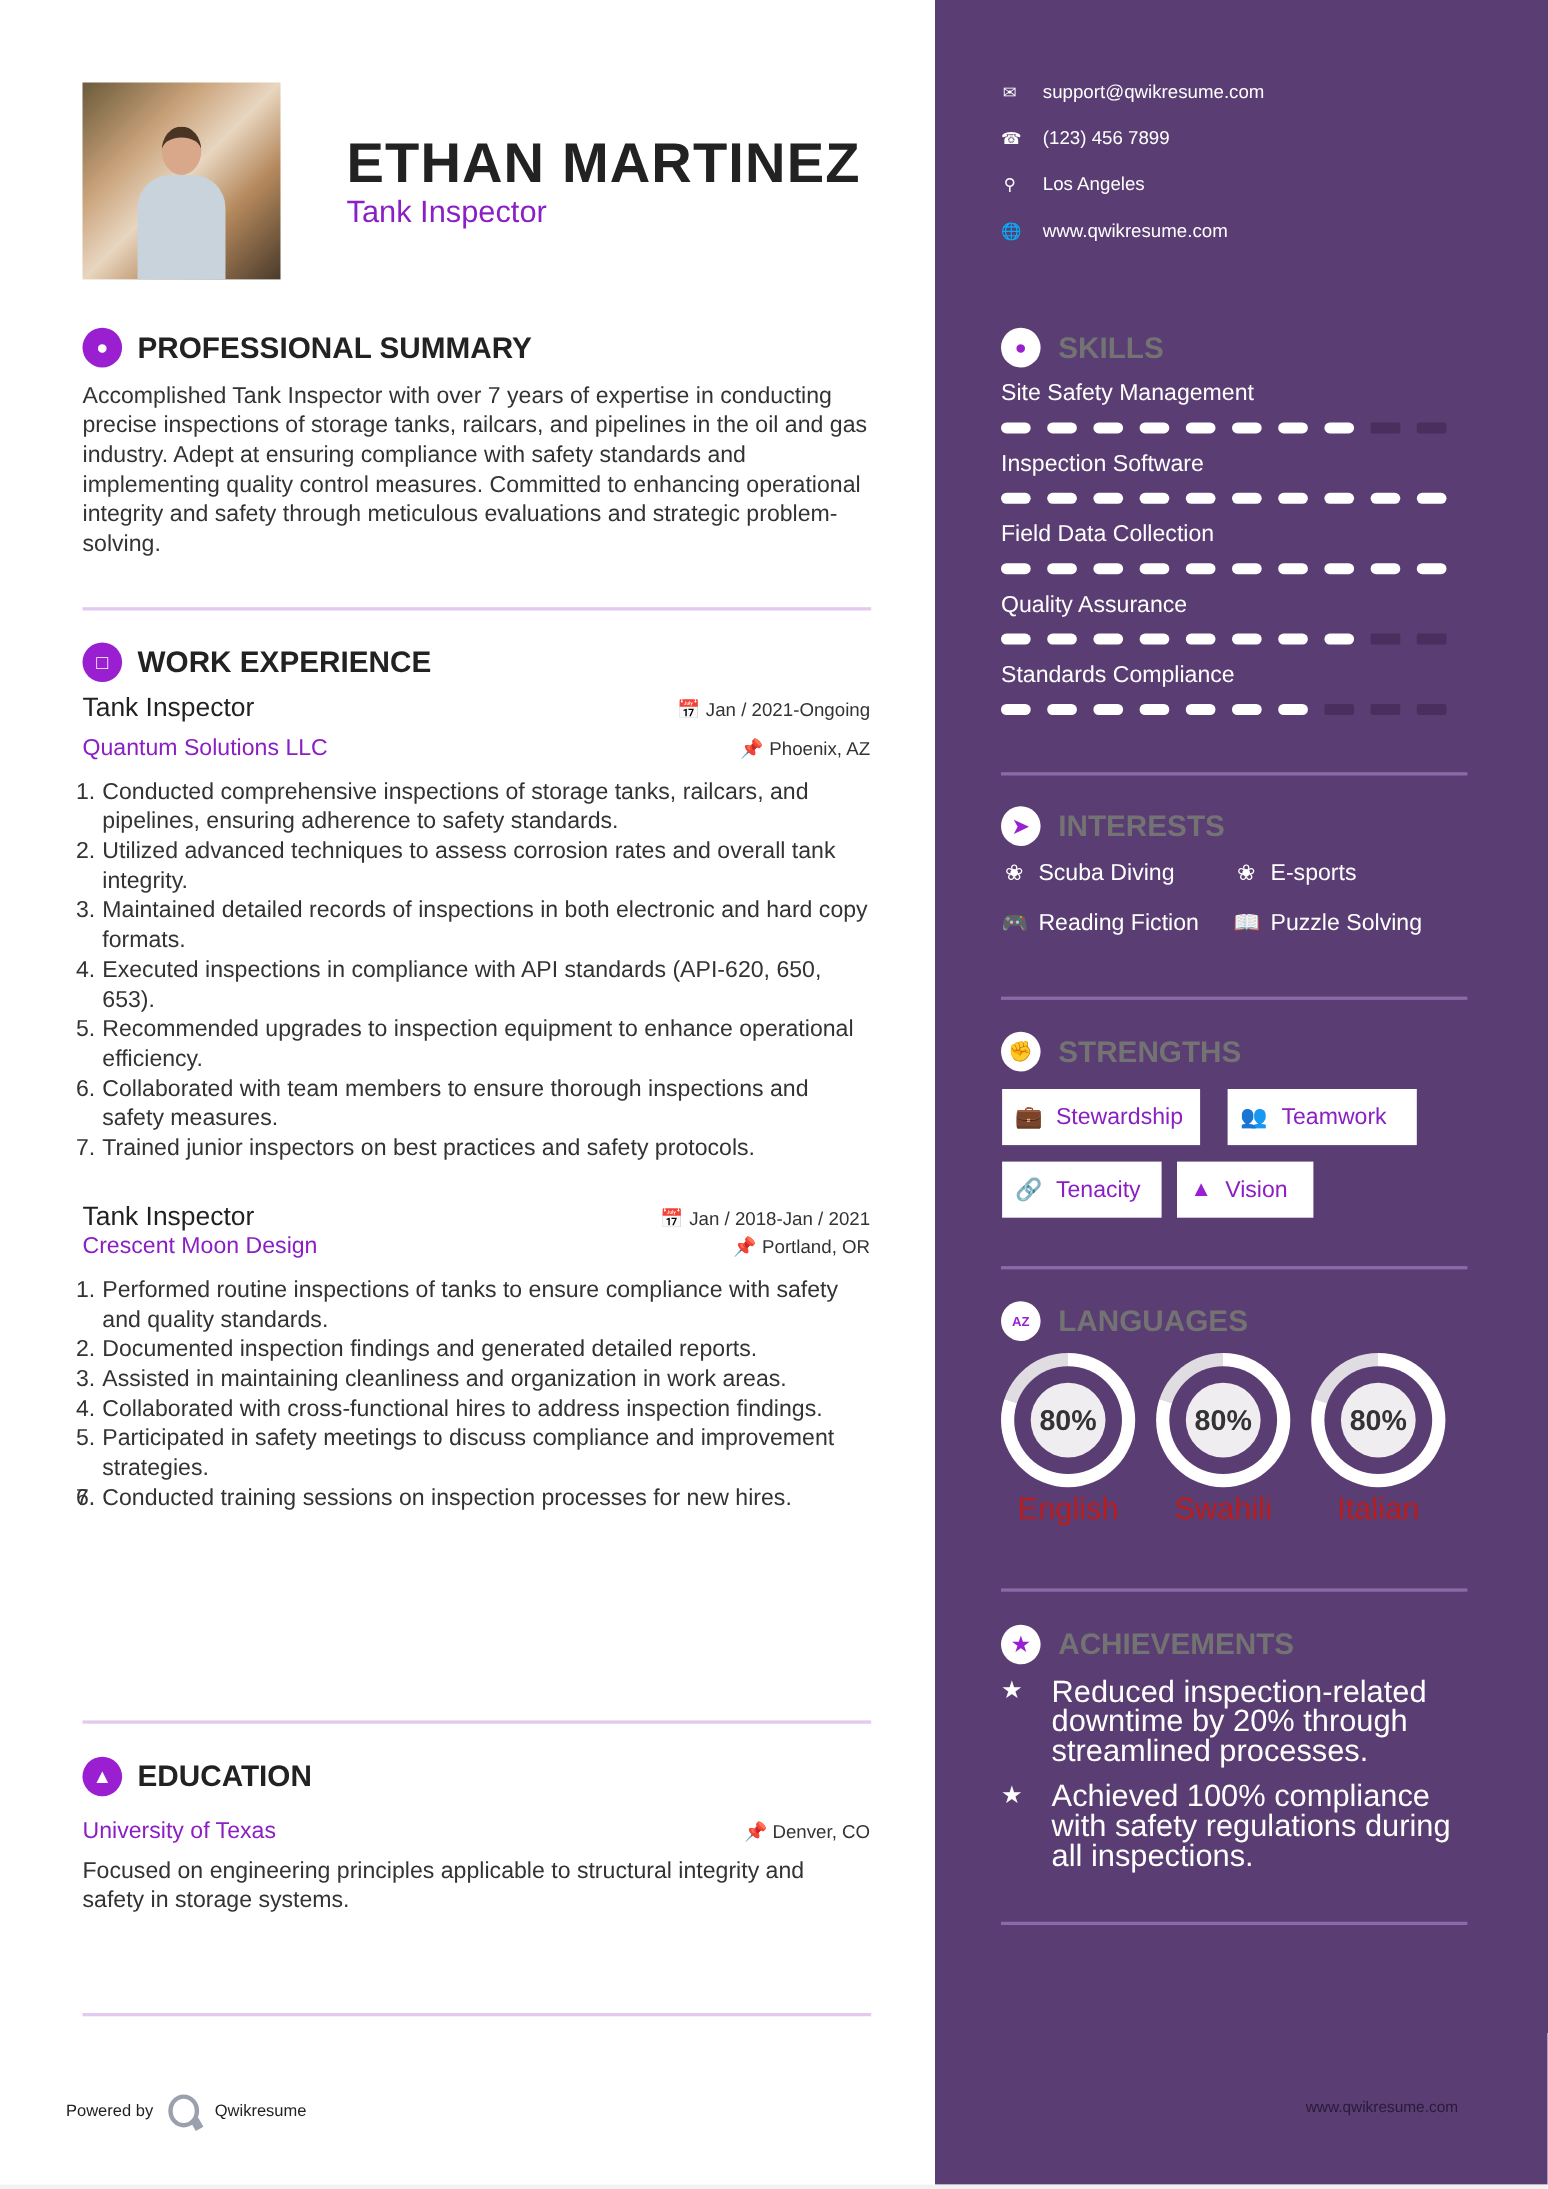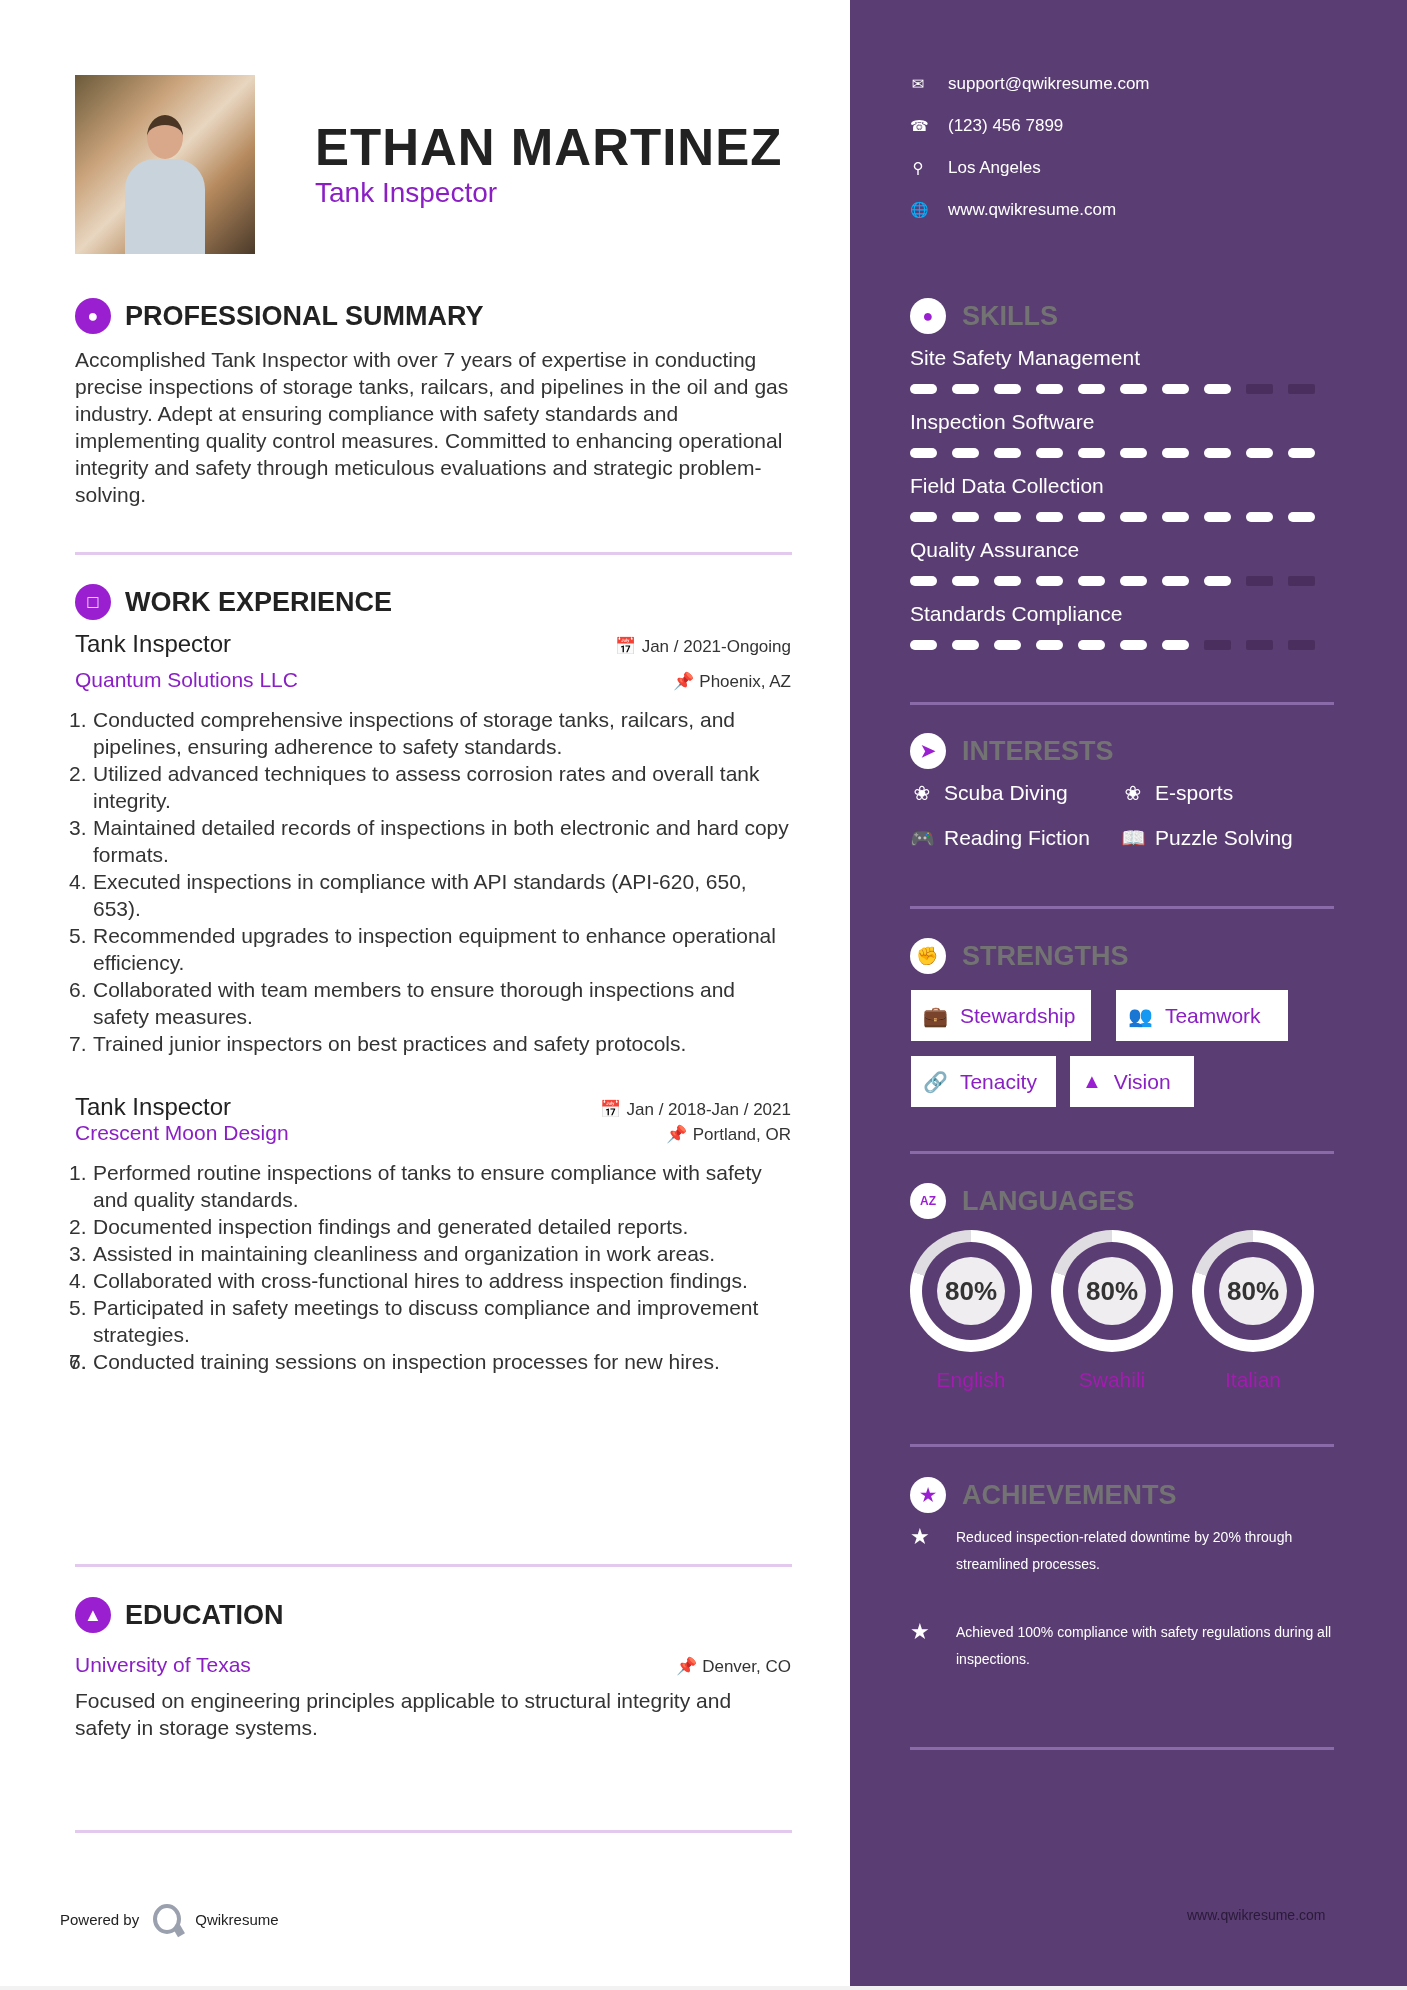--- a/index.html
+++ b/index.html
@@ -43,24 +43,24 @@
 .skill .seg.off{background:#4a2f5e;border-radius:2px}
 .s-divider{position:absolute;left:910px;width:424px;height:3px;background:#8a6aa8}
 .interest{position:absolute;display:flex;align-items:center;gap:10px;font-size:21px;color:#fff}
 .interest .ic{width:24px;text-align:center;font-size:20px}
 .tag{position:absolute;height:51px;background:#fff;display:flex;align-items:center;gap:12px;padding:0 12px;font-size:21px;color:#8a1fc4}
 .tag .ic{font-size:20px;color:#9a1fd0}
 .lang{position:absolute;width:122px;text-align:center}
 .ring{width:122px;height:122px;border-radius:50%;position:relative;background:conic-gradient(#fff 0 80%,#e0dde2 80% 100%)}
 .ring .mid{position:absolute;left:12px;top:12px;width:98px;height:98px;border-radius:50%;background:#5a3d72}
 .ring .core{position:absolute;left:27px;top:27px;width:68px;height:68px;border-radius:50%;background:#efedf0;display:flex;align-items:center;justify-content:center;color:#333;font-size:26px;font-weight:bold}
-.lang .lname{margin-top:16px;font-size:21px;color:#a21caf}
+.lang .lname{margin-top:4px;font-size:28px;color:#b91c1c}
 .ach{position:absolute;left:910px;width:424px;display:flex;gap:14px}
 .ach .ic{width:32px;font-size:22px;color:#fff;flex-shrink:0}
-.ach .txt{font-size:14px;line-height:27px;color:#fff}
+.ach .txt{font-size:28px;line-height:27px;color:#fff}
 </style>
 </head>
 <body>
 
 <div class="main"></div>
 <div class="side"></div>
 <div class="bottomstrip"></div>
 
 <div class="photo">
   <div class="person">

